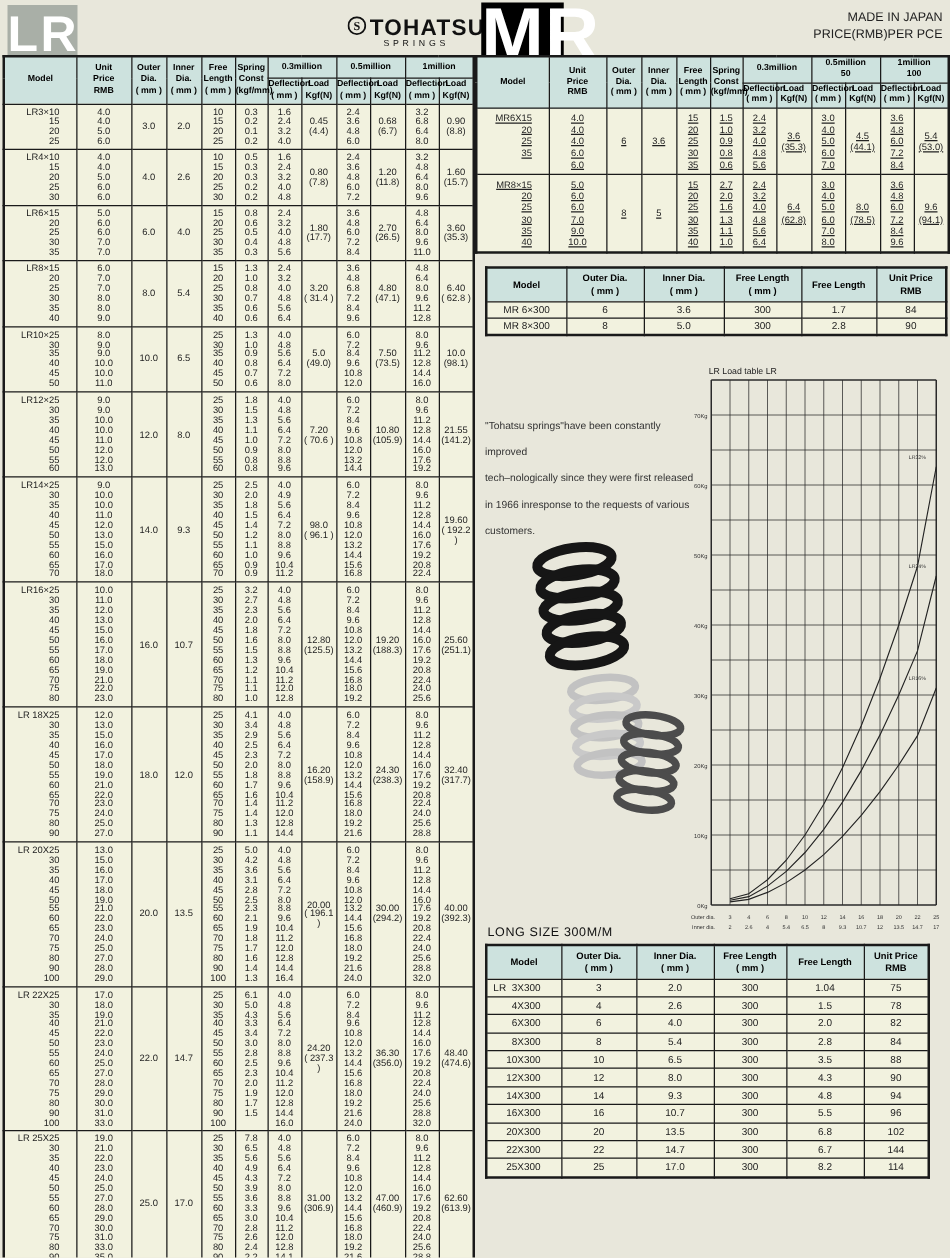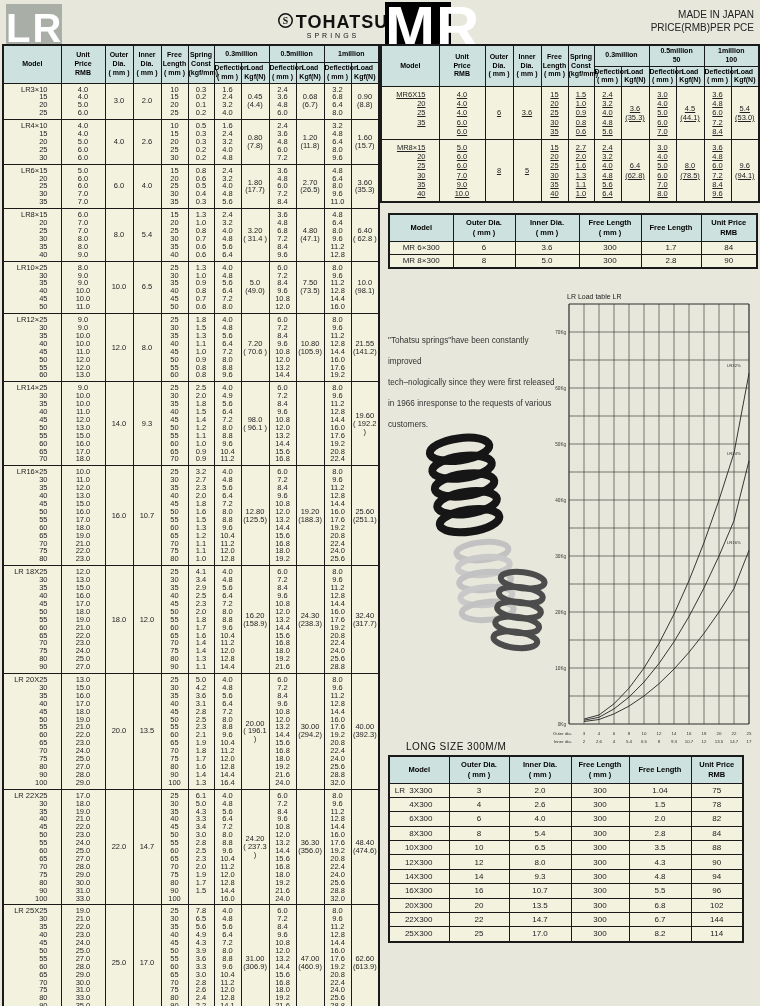--- a/index.html
+++ b/index.html
@@ -1305,21 +1305,21 @@
         <text x="191" y="453" font-size="4.4" text-anchor="middle" fill="#333">14.7</text>
         <text x="206" y="453" font-size="4.4" text-anchor="middle" fill="#333">17</text>
         <path d="M41.0 429.0 L56.0 425.0 L71.0 413.8 L86.0 398.2 L101.0 378.0 L116.0 353.4 L131.0 324.2 L146.0 290.6 L161.0 252.6 L176.0 210.0 L191.0 163.0 L206.0 83.4" fill="none" stroke="#222" stroke-width="0.9"></path>
         <text x="184" y="77.44" font-size="4.2" fill="#333">LR32%</text>
         <path d="M41.0 430.2 L56.0 427.3 L71.0 418.9 L86.0 407.1 L101.0 392.0 L116.0 373.5 L131.0 351.7 L146.0 326.5 L161.0 297.9 L176.0 266.0 L191.0 230.7 L206.0 170.8" fill="none" stroke="#222" stroke-width="0.9"></path>
         <text x="184" y="164.8" font-size="4.2" fill="#333">LR24%</text>
         <path d="M41.0 431.5 L56.0 429.5 L71.0 423.9 L86.0 416.1 L101.0 406.0 L116.0 393.7 L131.0 379.1 L146.0 362.3 L161.0 343.3 L176.0 322.0 L191.0 298.5 L206.0 260.4" fill="none" stroke="#222" stroke-width="0.9"></path>
         <text x="184" y="254.39999999999998" font-size="4.2" fill="#333">LR16%</text>
       </svg></div>
 
-  <div class="abs long-title" style="left:390px;top:741px;margin-left:16px;">LONG SIZE 300M/M</div>
+  <div class="abs long-title" style="left:390px;top:741px;">LONG SIZE 300M/M</div>
 
   <table id="long-table" class="abs mini long" style="left:388px;top:755px;width:354px;">
       <colgroup>
         <col style="width:60px">
         <col style="width:60px">
         <col style="width:62px">
         <col style="width:58px">
         <col style="width:62px">
         <col style="width:52px">
       </colgroup>

